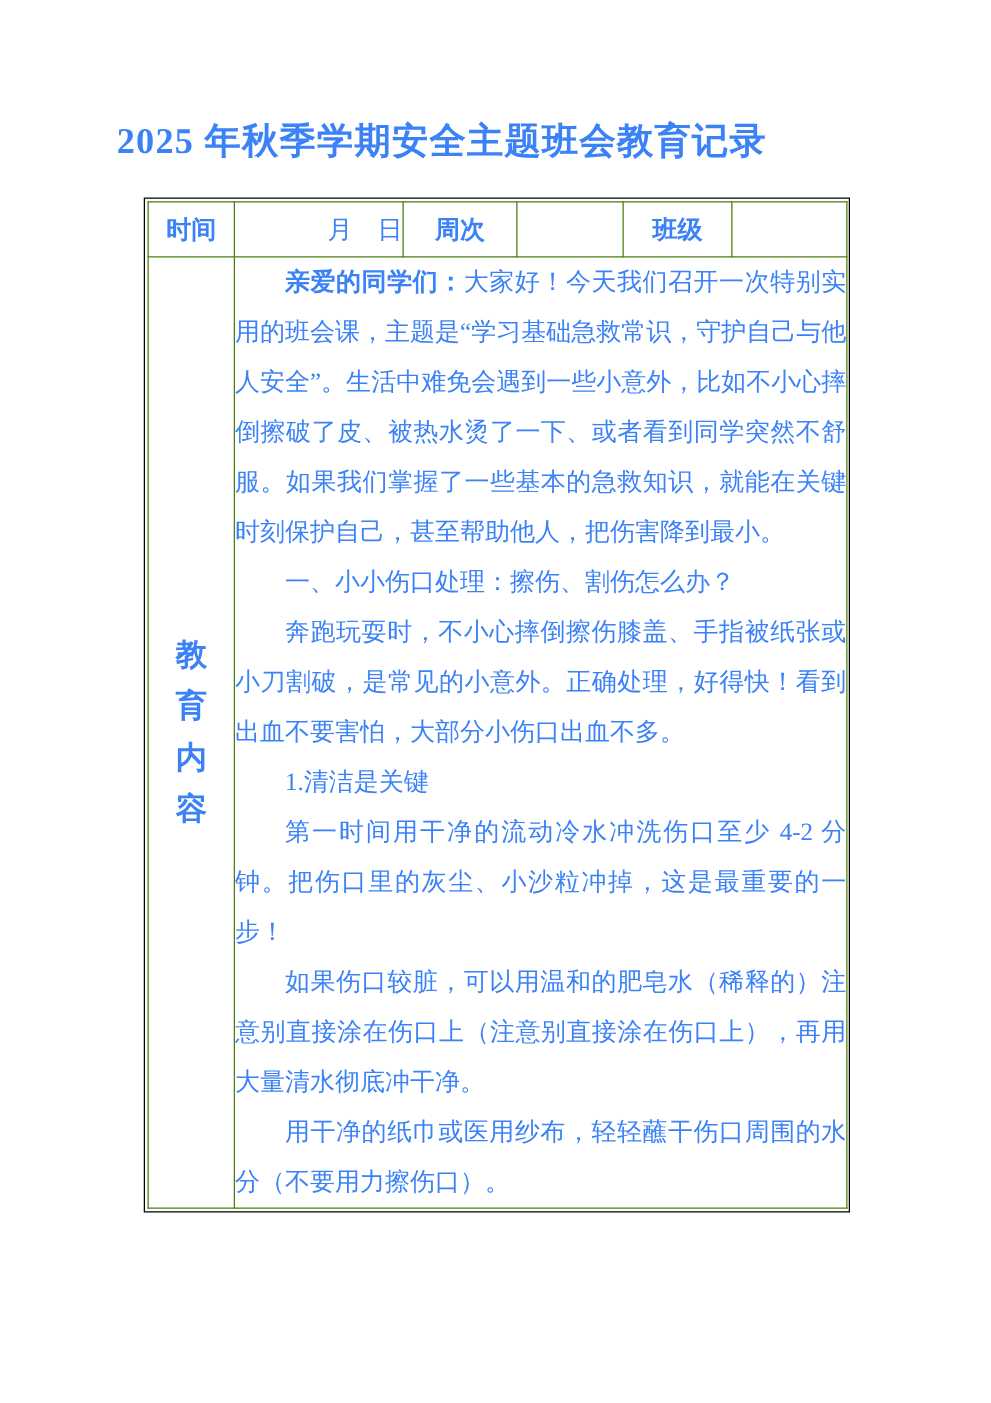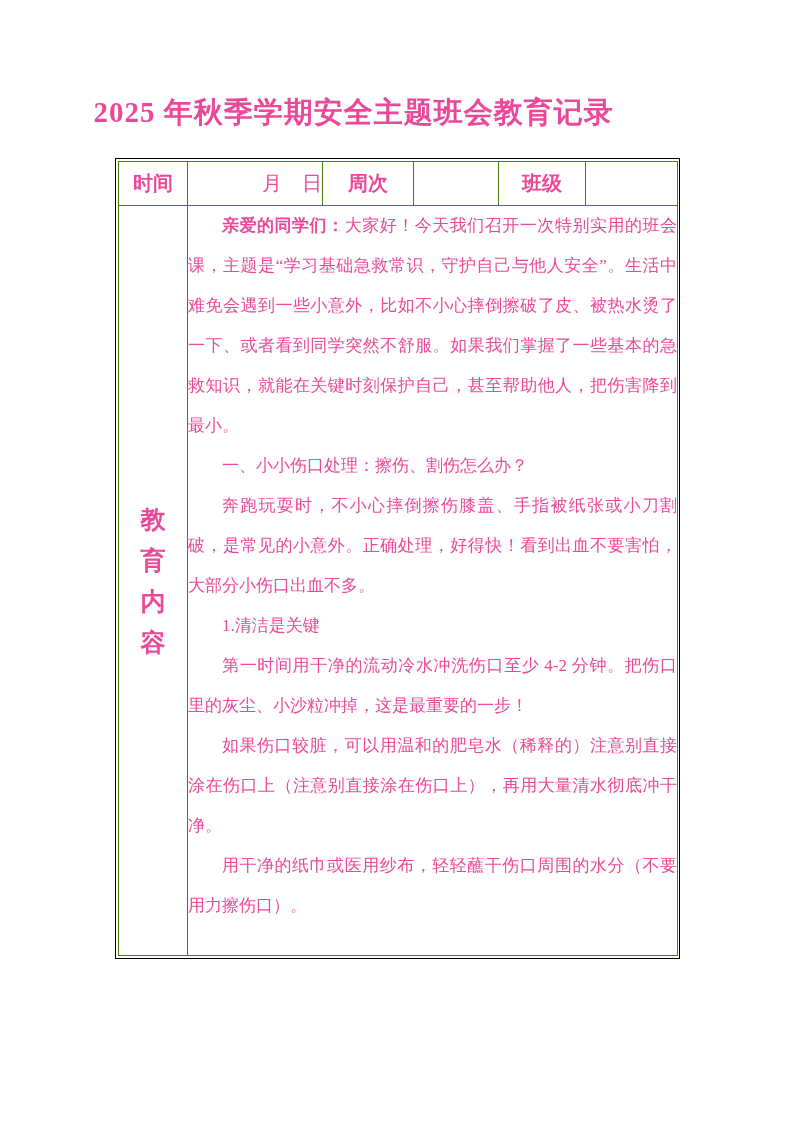--- a/index.html
+++ b/index.html
@@ -2,21 +2,21 @@
 <html><head>
 <meta charset="utf-8">
 <style>
   * { box-sizing: content-box; }
   html, body { margin: 0; padding: 0; background: #ffffff; }
   .page {
     position: relative;
     width: 707px;
     height: 1122px;
     background: #ffffff;
-    color: #ec4899;
+    color: #3b82f6;
     font-family: "Liberation Serif", "DejaVu Serif", serif;
     overflow: hidden;
   }
   .doc-title {
     position: absolute;
     top: 93px;
     left: 0;
     width: 100%;
     margin: 0;
     text-align: center;
@@ -65,21 +65,21 @@
     line-height: 41px;
     word-break: break-all;
     text-align: center;
   }
   td.content {
     vertical-align: top;
     padding: 6px 14px 0 9px;
   }
   td.content p {
     margin: 0;
-    font-size: 17px;
+    font-size: 20px;
     line-height: 40px;
     text-align: justify;
     text-indent: 2em;
   }
   td.content p.heading-bold { font-weight: normal; }
 </style>
 </head>
 <body>
 
 <div class="page">

